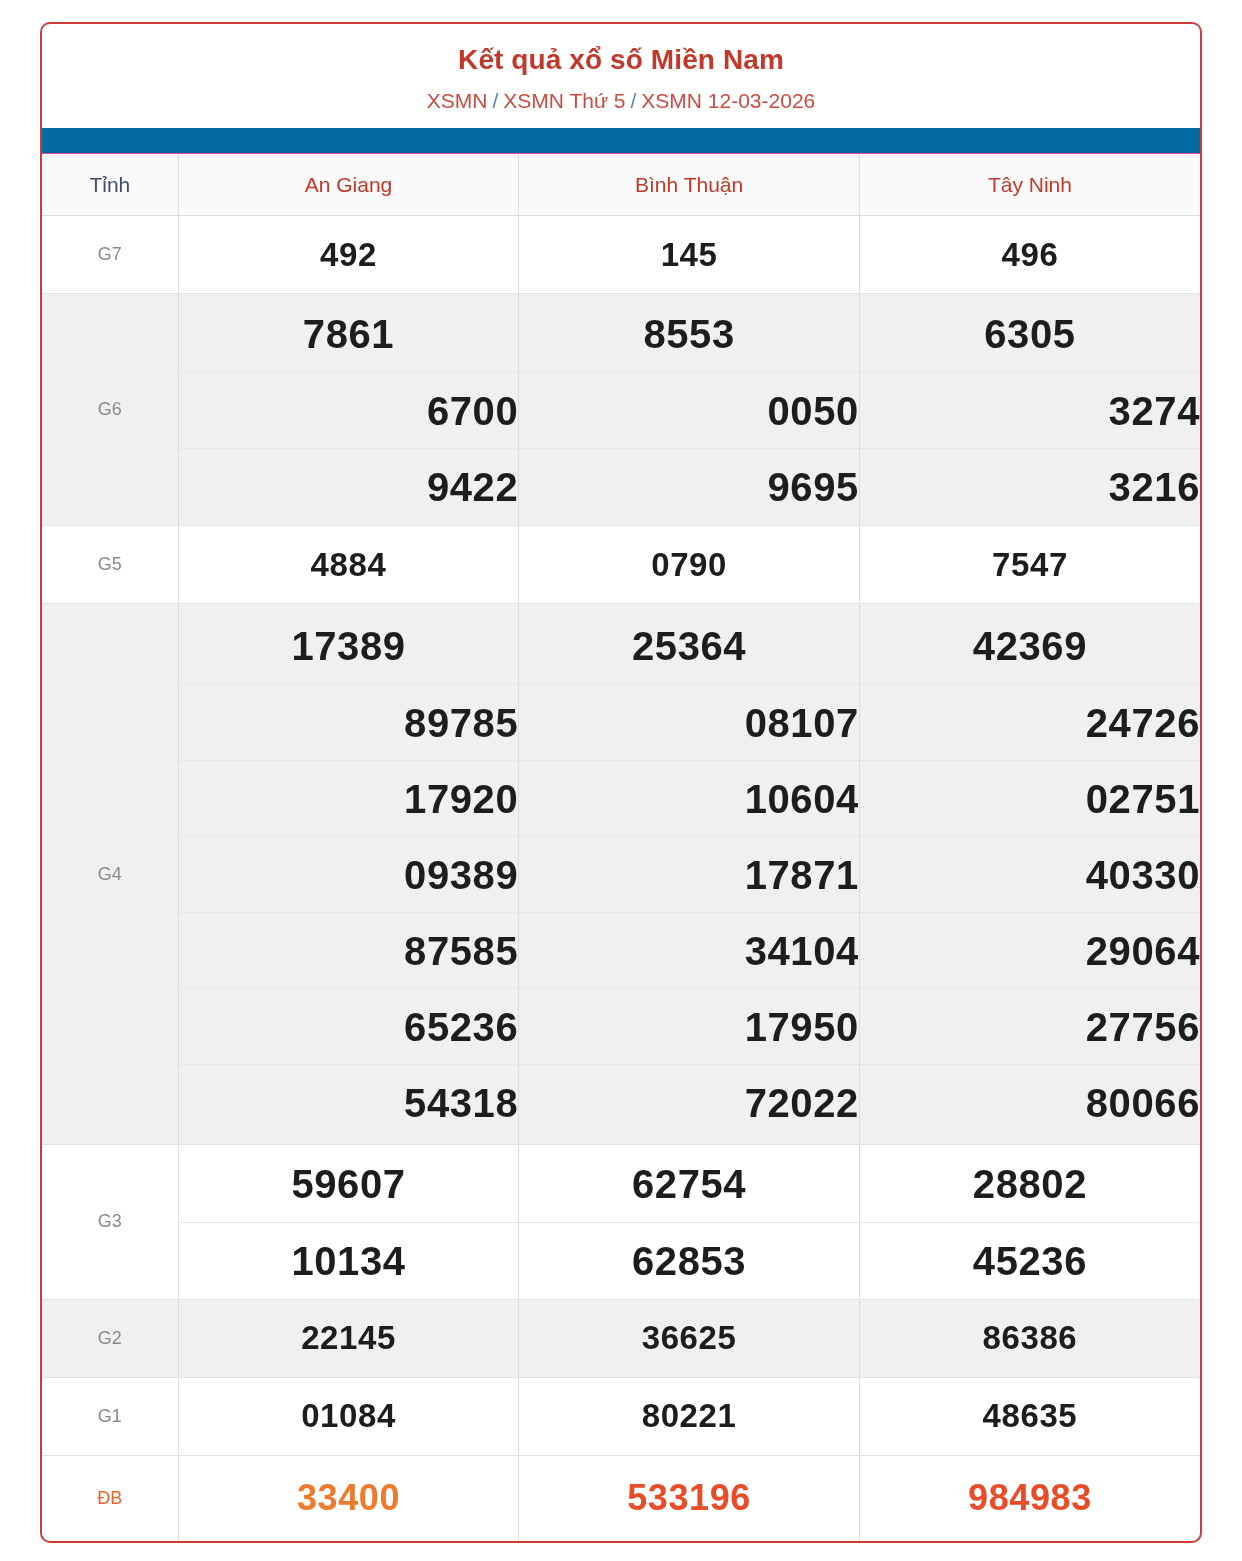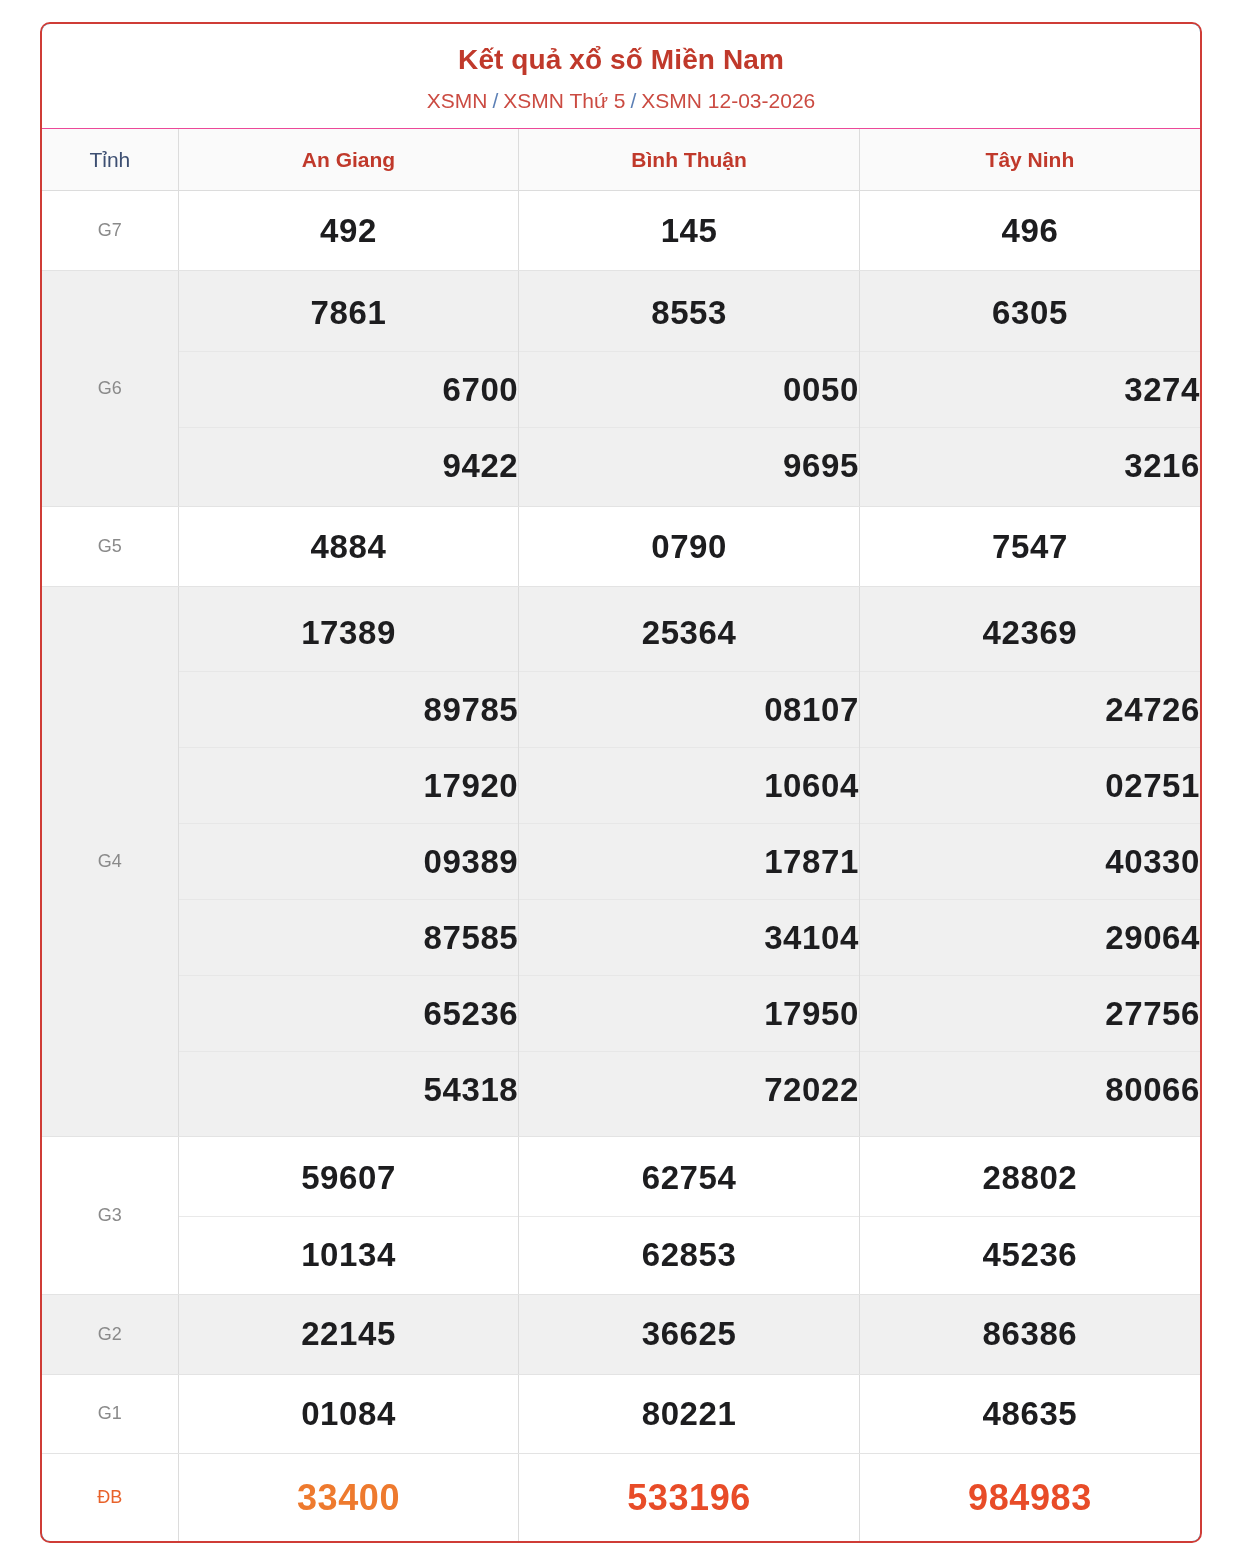--- a/index.html
+++ b/index.html
@@ -20,20 +20,21 @@
 
   .result-card {
     width: 100%;
     height: 100%;
     border: 2px solid #cf3c36;
     border-radius: 10px;
     background: #0369a1;
     overflow: hidden;
     display: flex;
     flex-direction: column;
+    gap: 25px;
   }
 
   
   .card-header {
     padding: 18px 10px 14px 10px;
     text-align: center;
     background: #ffffff;
     flex: 0 0 auto;
   }
 
@@ -81,41 +82,41 @@
   thead th {
     background: #fafafa;
     border-top: 1px solid #ec4899;
     border-bottom: 1px solid #dcdcdc;
     height: 62px;
     font-size: 21px;
     font-weight: normal;
   }
 
   th.th-tinh { color: #3d4f72; font-weight: normal; }
-  th.th-prov { color: #c0392b; font-weight: bold; }
+  th.th-prov { color: #c0392b; font-weight: normal; }
 
   .grp-row > td { border-bottom: 1px solid #e3e3e3; }
   .grp-row.shaded > td { background: #f0f0f0; }
   .grp-row.plain  > td { background: #ffffff; }
 
   
   .grp-row .sub + .sub { border-top: 1px solid #e9e9e9; }
   .grp-row.shaded .sub + .sub { border-top: 1px solid #e7e7e7; text-align: right; }
 
   .label-cell {
     color: #8a8a8a;
     font-size: 18px;
     font-weight: normal;
   }
 
   .num-stack { width: 100%; }
   .sub {
     height: 76px;
     line-height: 76px;
-    font-size: 33px;
+    font-size: 40px;
     font-weight: bold;
     color: #1d1d1f;
     letter-spacing: 0.6px;
   }
 
   .num-single {
     height: 76px;
     line-height: 76px;
     font-size: 33px;
     font-weight: bold;

